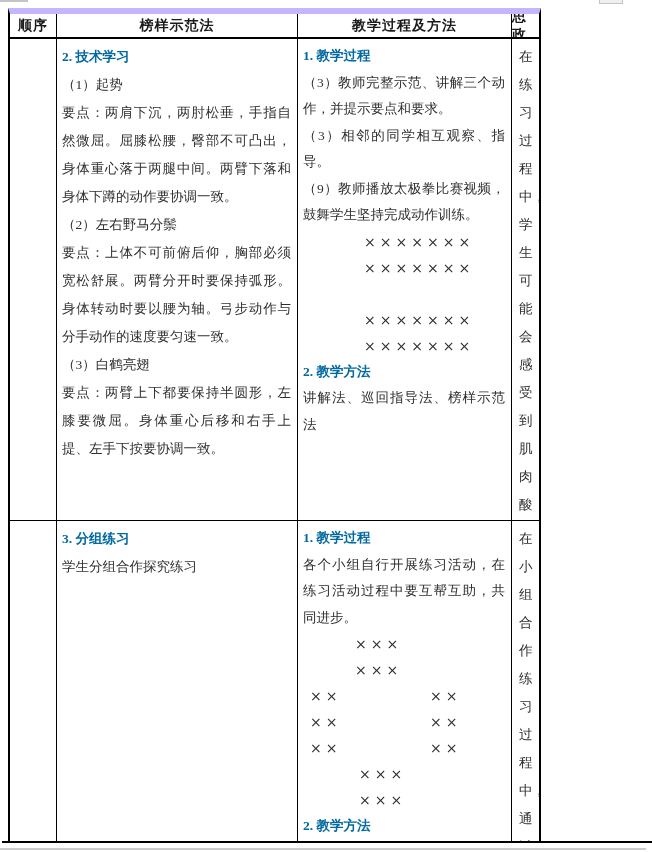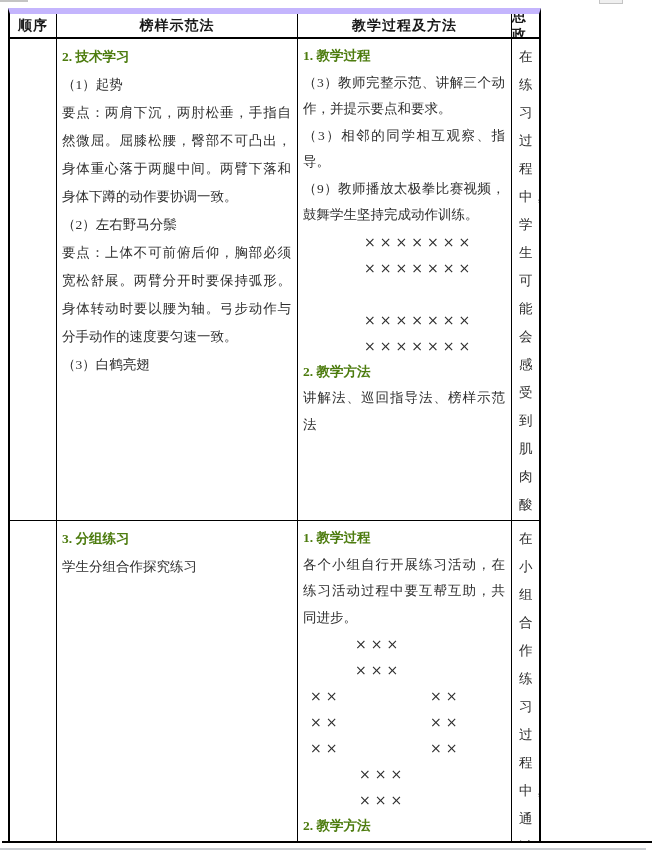--- a/index.html
+++ b/index.html
@@ -38,21 +38,21 @@
     font-weight:bold;font-size:14px;color:#1a1a1a;
     display:flex;align-items:center;justify-content:center;
     border-bottom-width:2px;
     letter-spacing:1px;
   }
   .body-cell{padding:4px 6px 0 5px;font-size:13.5px;}
   .body-cell.col-ideology{padding:4px 7px 0 7px;}
 
   .block{line-height:28px;}
   .col-process .block{line-height:26.5px;}
-  .block.heading{font-weight:bold;color:#4d7c0f;}
+  .block.heading{font-weight:bold;color:#0369a1;}
   .block.para{text-align:justify;text-justify:inter-character;}
   .col-ideology .block.para{text-align:justify;}
 
   .formation{display:block;}
   .fline{position:relative;height:26px;line-height:26px;}
   .fseg{
     position:absolute;top:0;
     font-size:14px;letter-spacing:4px;color:#2e2e2e;
     font-family:"DejaVu Sans","Liberation Sans",sans-serif;
     white-space:nowrap;
@@ -72,20 +72,21 @@
     <div class="cell hcell last-col">思政</div>
 
   <div class="cell body-cell col-order"></div>
       <div class="cell body-cell col-content">
         <div class="block heading">2. 技术学习</div>
         <div class="block para">（1）起势</div>
         <div class="block para">要点：两肩下沉，两肘松垂，手指自然微屈。屈膝松腰，臀部不可凸出，身体重心落于两腿中间。两臂下落和身体下蹲的动作要协调一致。</div>
         <div class="block para">（2）左右野马分鬃</div>
         <div class="block para">要点：上体不可前俯后仰，胸部必须宽松舒展。两臂分开时要保持弧形。身体转动时要以腰为轴。弓步动作与分手动作的速度要匀速一致。</div>
         <div class="block para">（3）白鹤亮翅</div>
+        <div class="block para">要点：两臂上下都要保持半圆形，左膝要微屈。身体重心后移和右手上提、左手下按要协调一致。</div>
       </div>
       <div class="cell body-cell col-process">
         <div class="block heading">1. 教学过程</div>
         <div class="block para">（3）教师完整示范、讲解三个动作，并提示要点和要求。</div>
         <div class="block para">（3）相邻的同学相互观察、指导。</div>
         <div class="block para">（9）教师播放太极拳比赛视频，鼓舞学生坚持完成动作训练。</div>
         <div class="formation">
           <div class="fline">
             <span class="fseg" style="left: 61px;">×××××××</span>
           </div>

